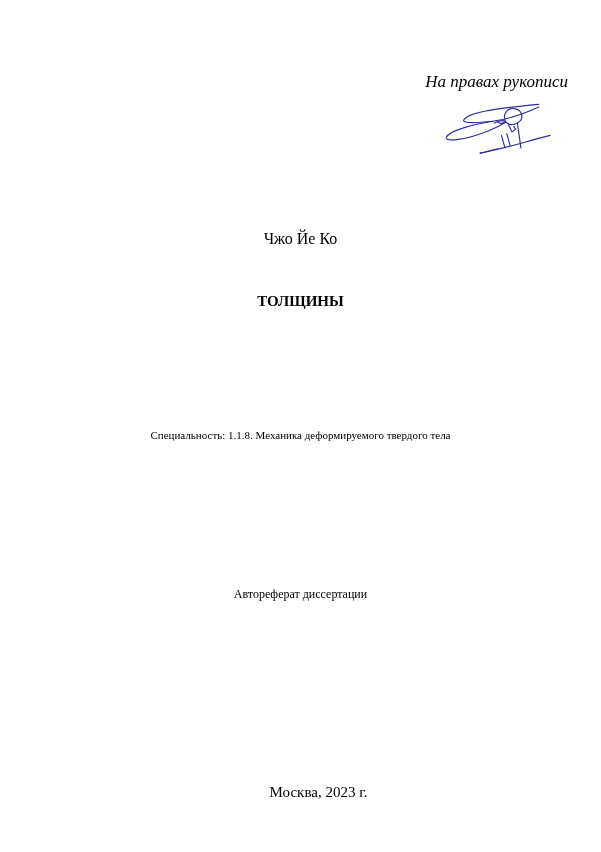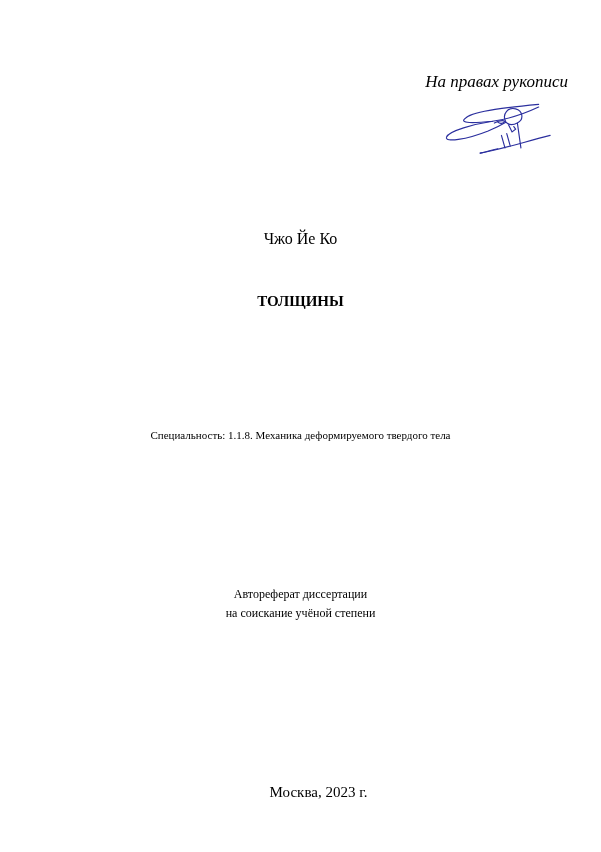--- a/index.html
+++ b/index.html
@@ -89,18 +89,17 @@
   <div class="abs center author">Чжо Йе Ко</div>
 
   <div class="abs title">
     <span>ТОЛЩИНЫ</span>
   </div>
 
   <div class="abs center specialty">Специальность: 1.1.8. Механика деформируемого твердого тела</div>
 
   <div class="abs center abstract">
     <span>Автореферат диссертации</span>
-    <span>на соискание учёной степени</span>
   </div>
 
   <div class="abs center place">Москва, 2023 г.</div>
 
 </div>
 
 </body></html>

